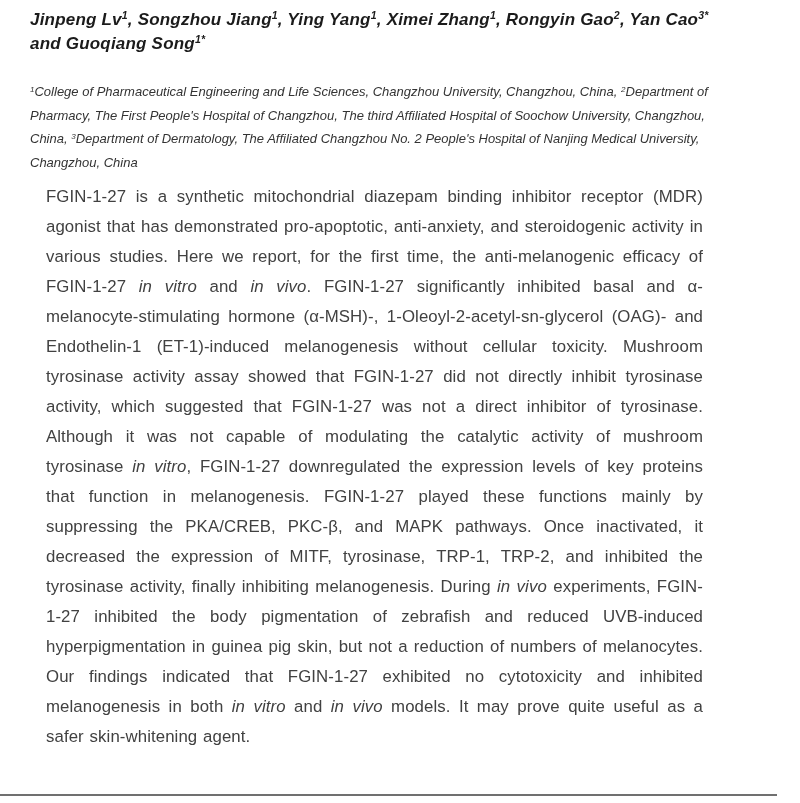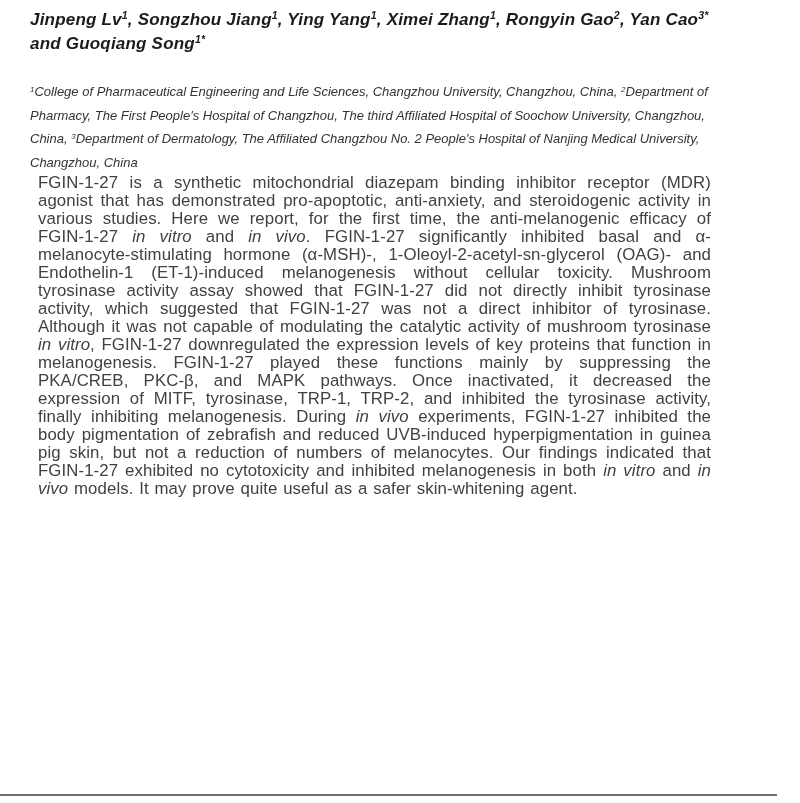--- a/index.html
+++ b/index.html
@@ -49,23 +49,23 @@
     font-style: italic;
     font-size: 13px;
     line-height: 23.5px;
     color: #333333;
   }
   .abstract {
     position: absolute;
     top: 166px;
     left: 30px;
     right: 25px;
-    margin: 8px;
+    margin: 16px;
     font-size: 16.8px;
-    line-height: 18px;
+    line-height: 30px;
     letter-spacing: 0.1px;
     word-spacing: 1px;
     text-align: justify;
     color: #414141;
   }
   .abstract em {
     font-style: italic;
   }
   .keywords {
     position: absolute;

